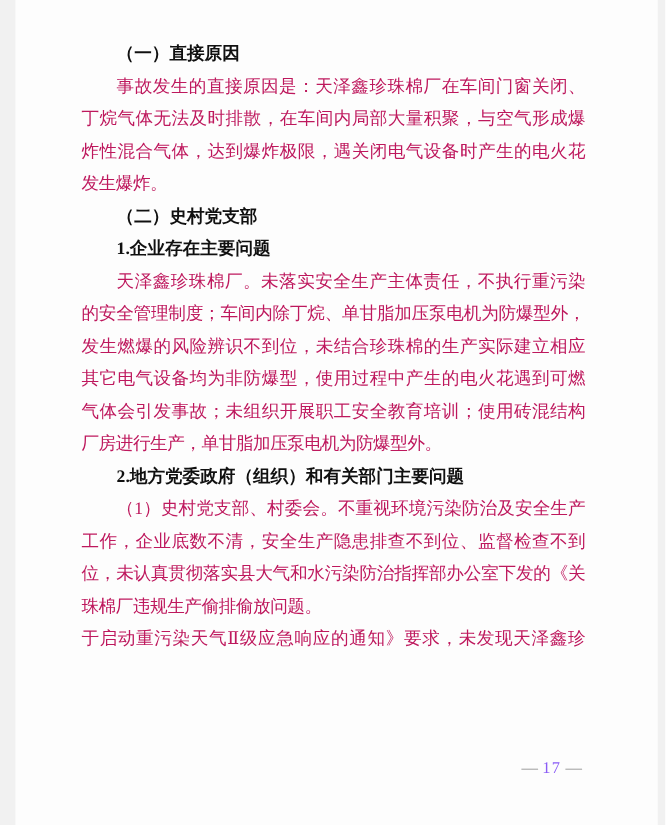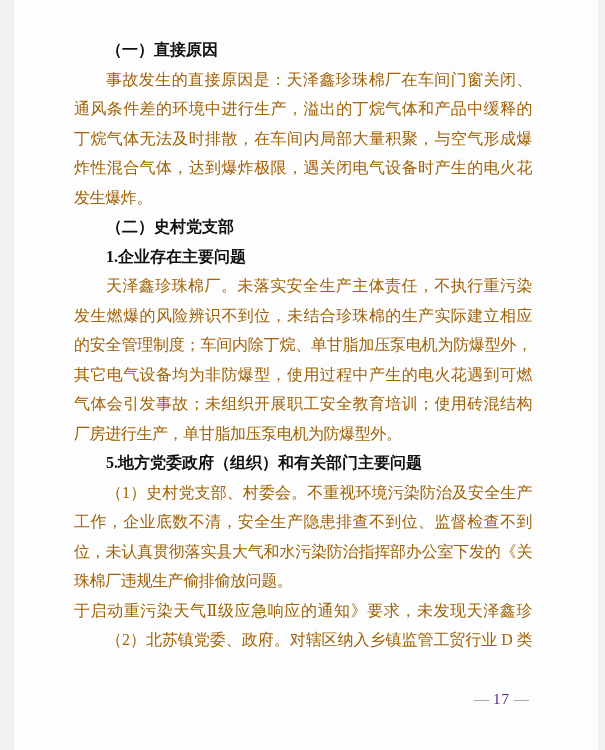--- a/index.html
+++ b/index.html
@@ -31,21 +31,21 @@
     position: absolute;
     left: 74px;
     top: 35px;
     width: 458px;
   }
   .line {
     height: 29.5px;
     line-height: 29.5px;
     font-size: 16px;
     letter-spacing: -0.4px;
-    color: #a16207;
+    color: #be185d;
     text-align: justify;
     text-align-last: justify;
     white-space: nowrap;
   }
   .line.no-stretch {
     text-align: left;
     text-align-last: left;
   }
   .line.indent {
     text-indent: 32px;
@@ -62,51 +62,49 @@
     height: 18px;
     line-height: 18px;
     font-size: 15px;
     white-space: nowrap;
   }
   .footer .dash {
     color: #909090;
     padding: 0 4px;
   }
   .footer .pagenum {
-    color: #4c1d95;
+    color: #8b5cf6;
     letter-spacing: 1px;
   }
 </style>
 </head>
 <body>
 
 <div class="page">
   <div class="edge-left"></div>
   <div class="edge-right"></div>
 
   <div class="content">
       <div class="line heading indent no-stretch">（一）直接原因</div>
       <div class="line indent">事故发生的直接原因是：天泽鑫珍珠棉厂在车间门窗关闭、</div>
-      <div class="line">通风条件差的环境中进行生产，溢出的丁烷气体和产品中缓释的</div>
       <div class="line">丁烷气体无法及时排散，在车间内局部大量积聚，与空气形成爆</div>
       <div class="line">炸性混合气体，达到爆炸极限，遇关闭电气设备时产生的电火花</div>
       <div class="line no-stretch">发生爆炸。</div>
       <div class="line heading indent no-stretch">（二）史村党支部</div>
       <div class="line heading indent no-stretch">1.企业存在主要问题</div>
       <div class="line indent">天泽鑫珍珠棉厂。未落实安全生产主体责任，不执行重污染</div>
+      <div class="line">的安全管理制度；车间内除丁烷、单甘脂加压泵电机为防爆型外，</div>
       <div class="line">发生燃爆的风险辨识不到位，未结合珍珠棉的生产实际建立相应</div>
-      <div class="line">的安全管理制度；车间内除丁烷、单甘脂加压泵电机为防爆型外，</div>
       <div class="line">其它电气设备均为非防爆型，使用过程中产生的电火花遇到可燃</div>
       <div class="line">气体会引发事故；未组织开展职工安全教育培训；使用砖混结构</div>
       <div class="line no-stretch">厂房进行生产，单甘脂加压泵电机为防爆型外。</div>
-      <div class="line heading indent no-stretch">5.地方党委政府（组织）和有关部门主要问题</div>
+      <div class="line heading indent no-stretch">2.地方党委政府（组织）和有关部门主要问题</div>
       <div class="line indent">（1）史村党支部、村委会。不重视环境污染防治及安全生产</div>
       <div class="line">工作，企业底数不清，安全生产隐患排查不到位、监督检查不到</div>
       <div class="line">位，未认真贯彻落实县大气和水污染防治指挥部办公室下发的《关</div>
       <div class="line no-stretch">珠棉厂违规生产偷排偷放问题。</div>
       <div class="line">于启动重污染天气Ⅱ级应急响应的通知》要求，未发现天泽鑫珍</div>
-      <div class="line indent">（2）北苏镇党委、政府。对辖区纳入乡镇监管工贸行业 D 类</div>
     </div>
 
   <div class="footer">
     <span class="dash">—</span><span class="pagenum">17</span><span class="dash">—</span>
   </div>
 </div>
 
 </body></html>

